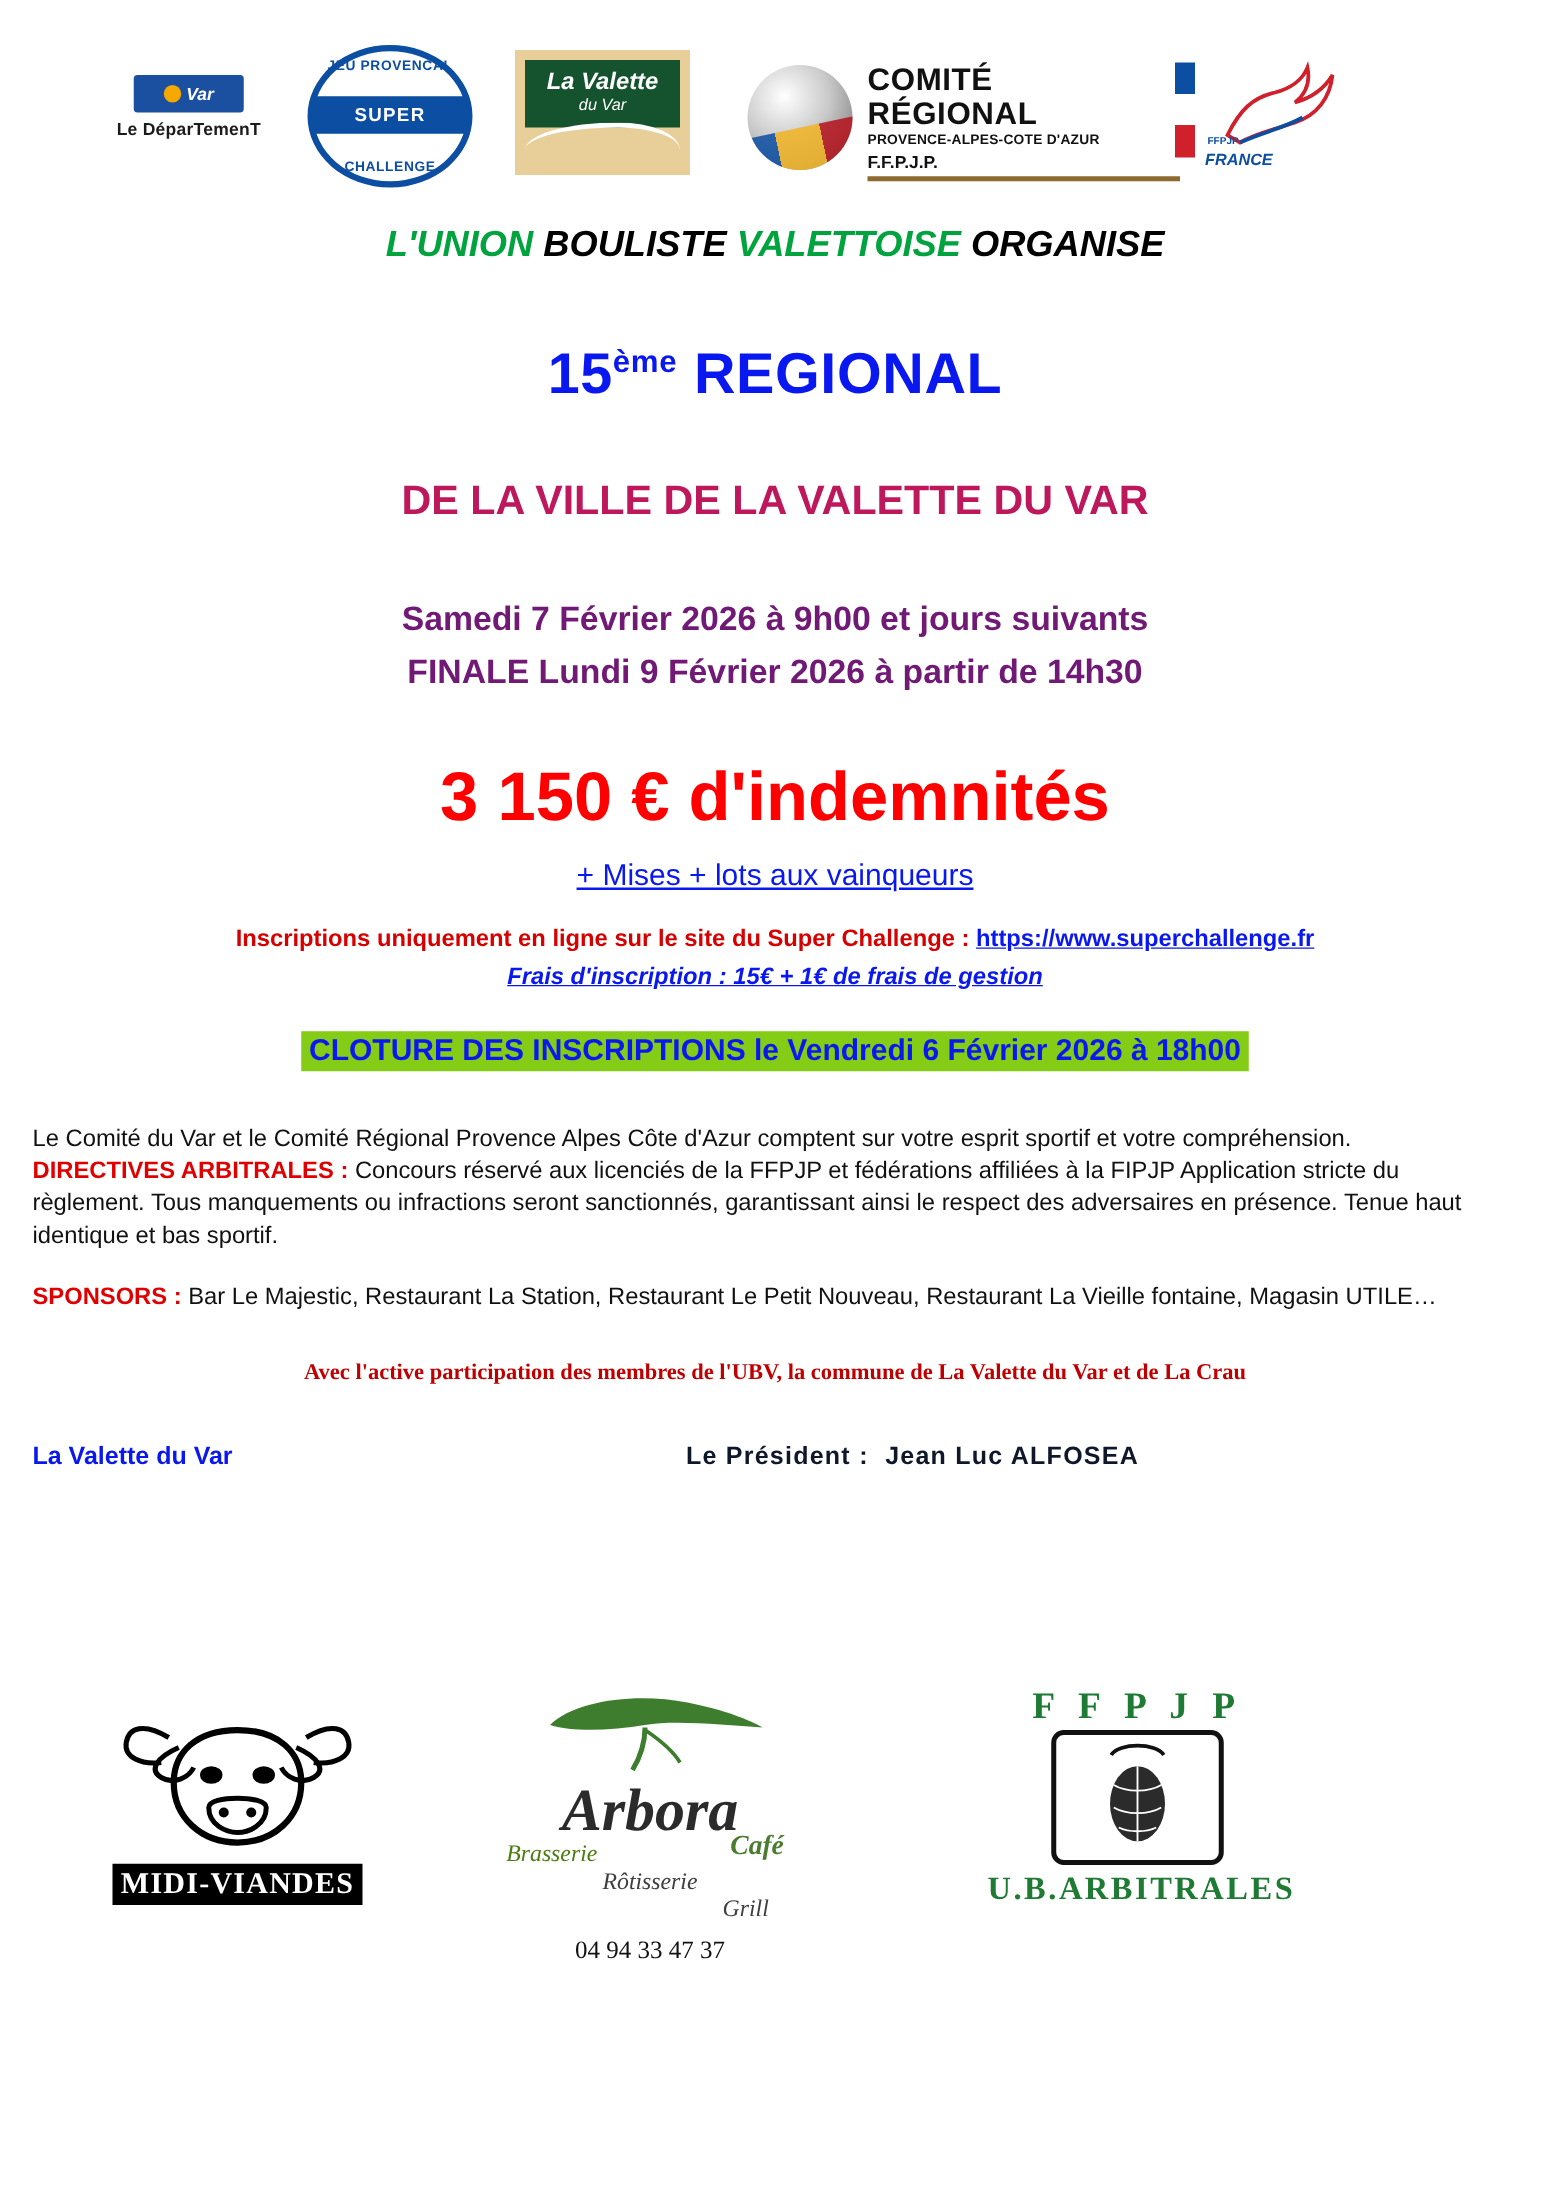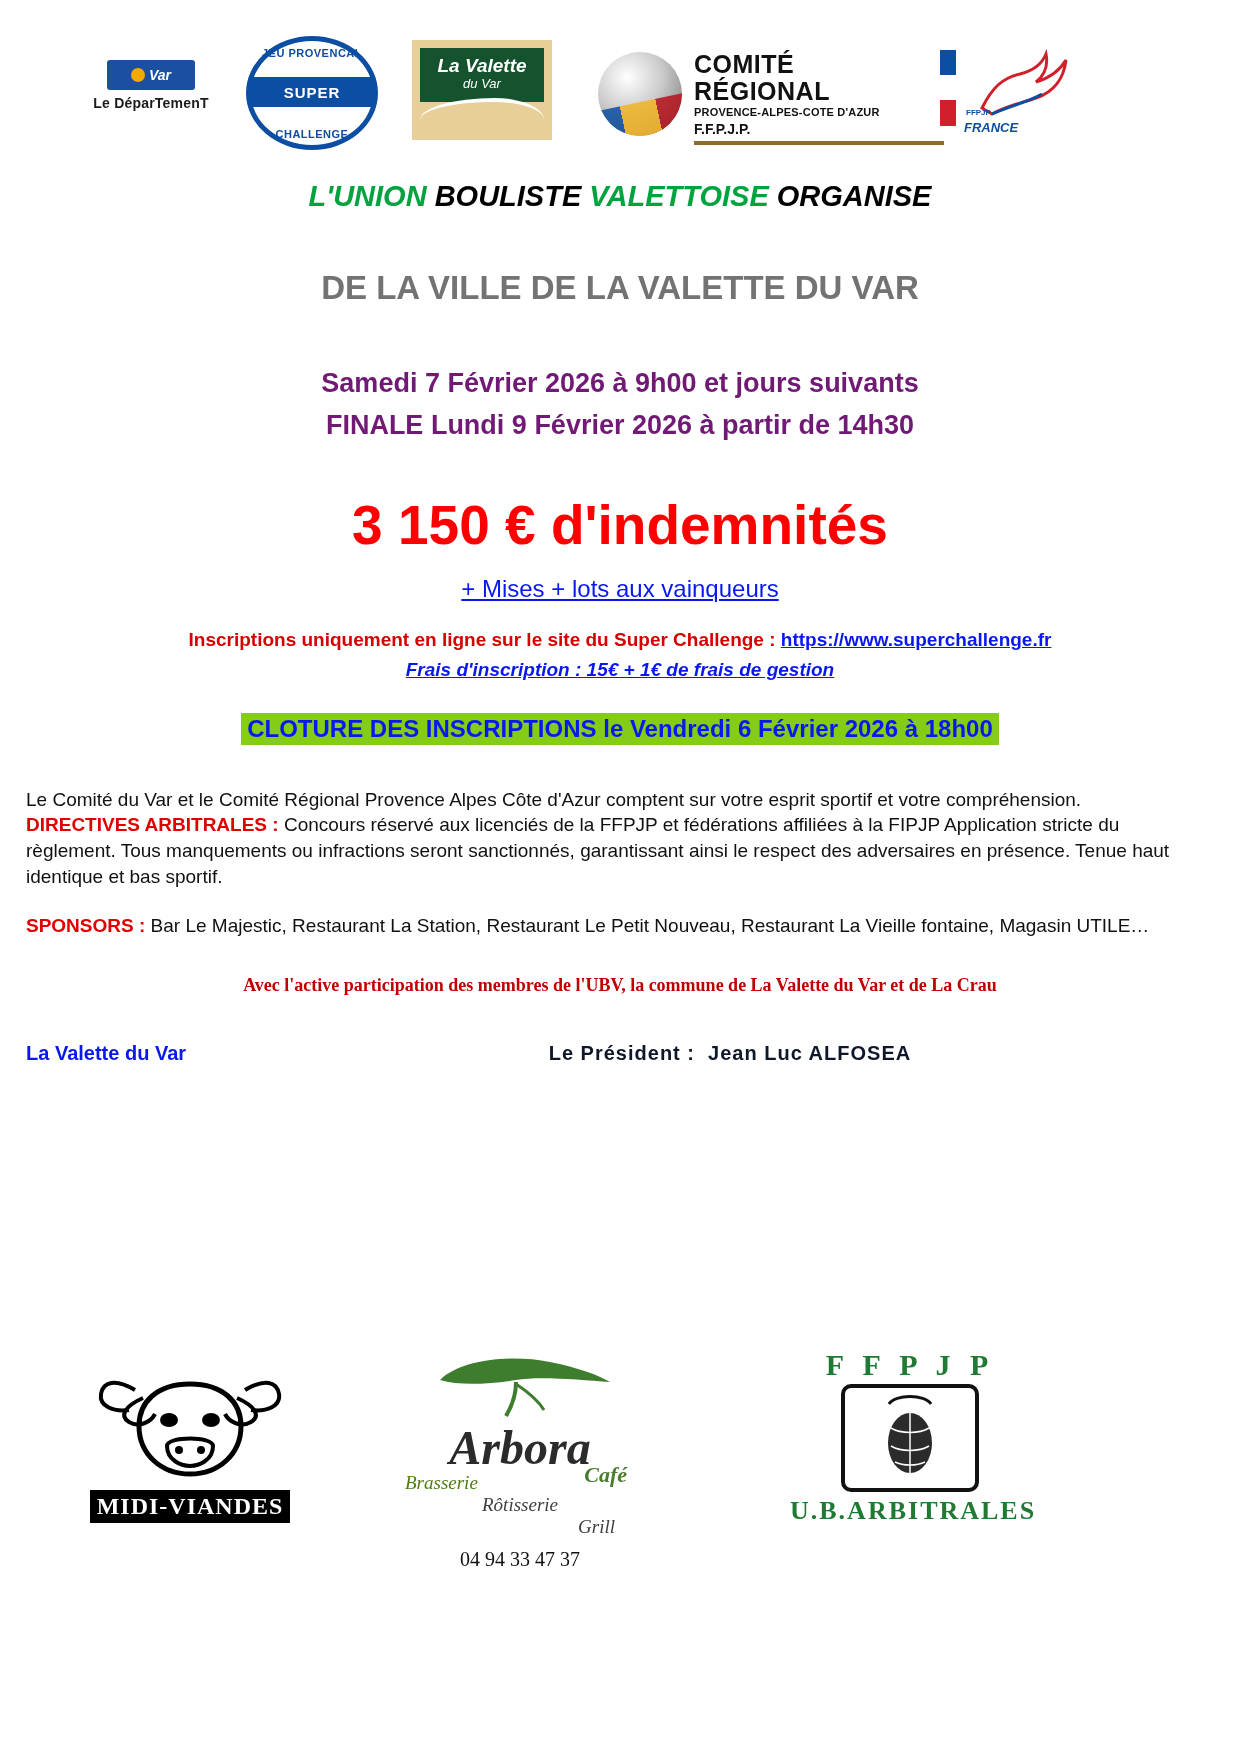--- a/index.html
+++ b/index.html
@@ -145,21 +145,21 @@
     color: #0a18f0;
     font-weight: bold;
     font-size: 46px;
     margin-top: 58px;
     letter-spacing: .5px;
   }
   .title-regional sup { font-size: 25px; vertical-align: super; }
 
   .title-ville {
     text-align: center;
-    color: #737373;
+    color: #be185d;
     font-weight: bold;
     font-size: 33px;
     margin-top: 56px;
   }
 
   .dates {
     text-align: center;
     font-size: 27px;
     font-weight: bold;
     margin-top: 56px;
@@ -365,20 +365,23 @@
   </div>
 
 </div>
 
 <div class="content">
 
   <div class="line-organise">
     <span class="green">L'UNION </span><span class="black">BOULISTE </span><span class="green">VALETTOISE </span><span class="black">ORGANISE</span>
   </div>
 
+  <div class="title-regional">
+    <span>15</span><sup>ème</sup><span> REGIONAL</span>
+  </div>
 
   <div class="title-ville">DE LA VILLE DE LA VALETTE DU VAR</div>
 
   <div class="dates">
     <div>Samedi 7 Février 2026 à 9h00 et jours suivants</div>
     <div>FINALE Lundi 9 Février 2026 à partir de 14h30</div>
   </div>
 
   <div class="prize">3 150 € d'indemnités</div>
   <div class="mises">+ Mises + lots aux vainqueurs</div>

